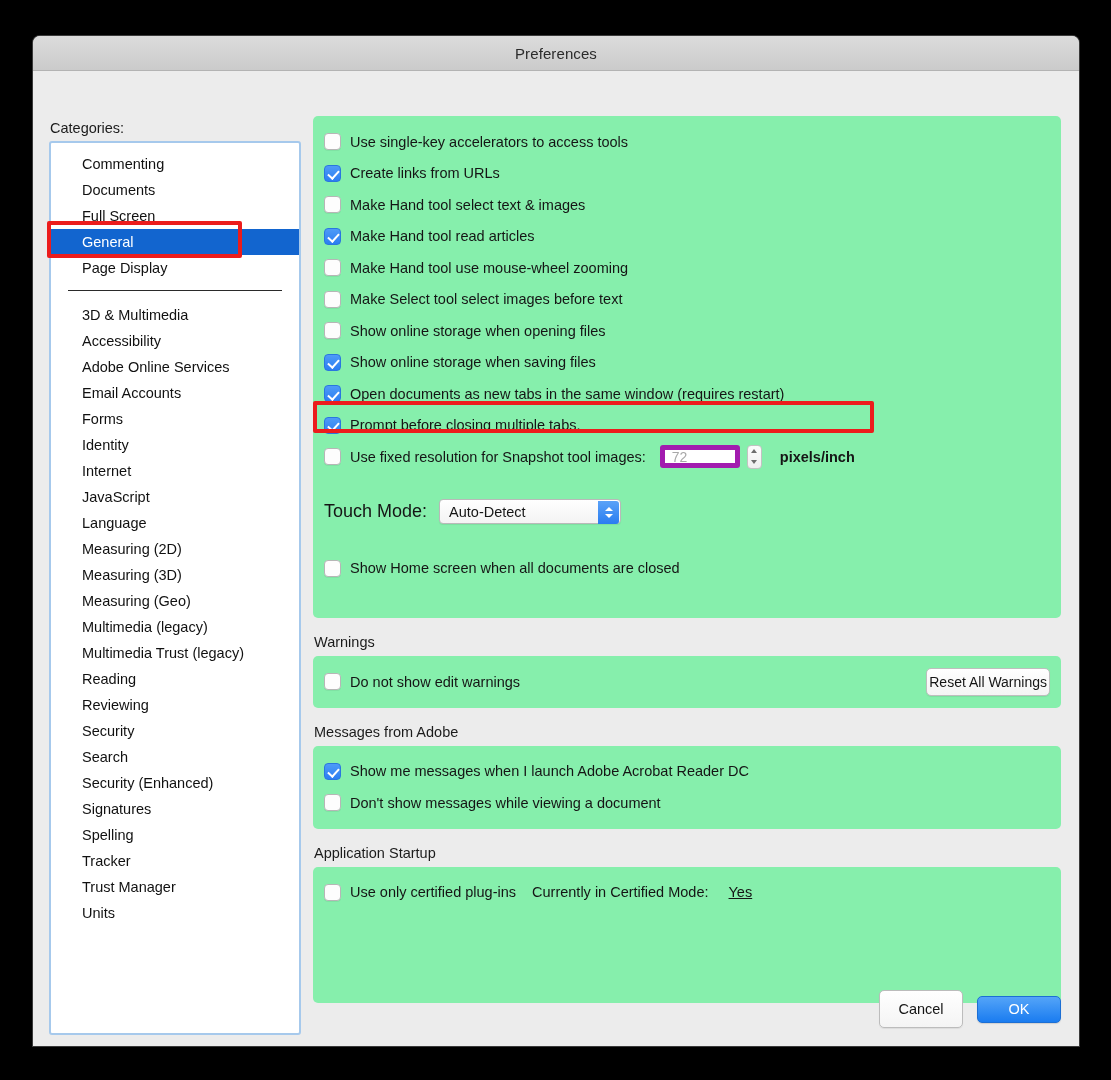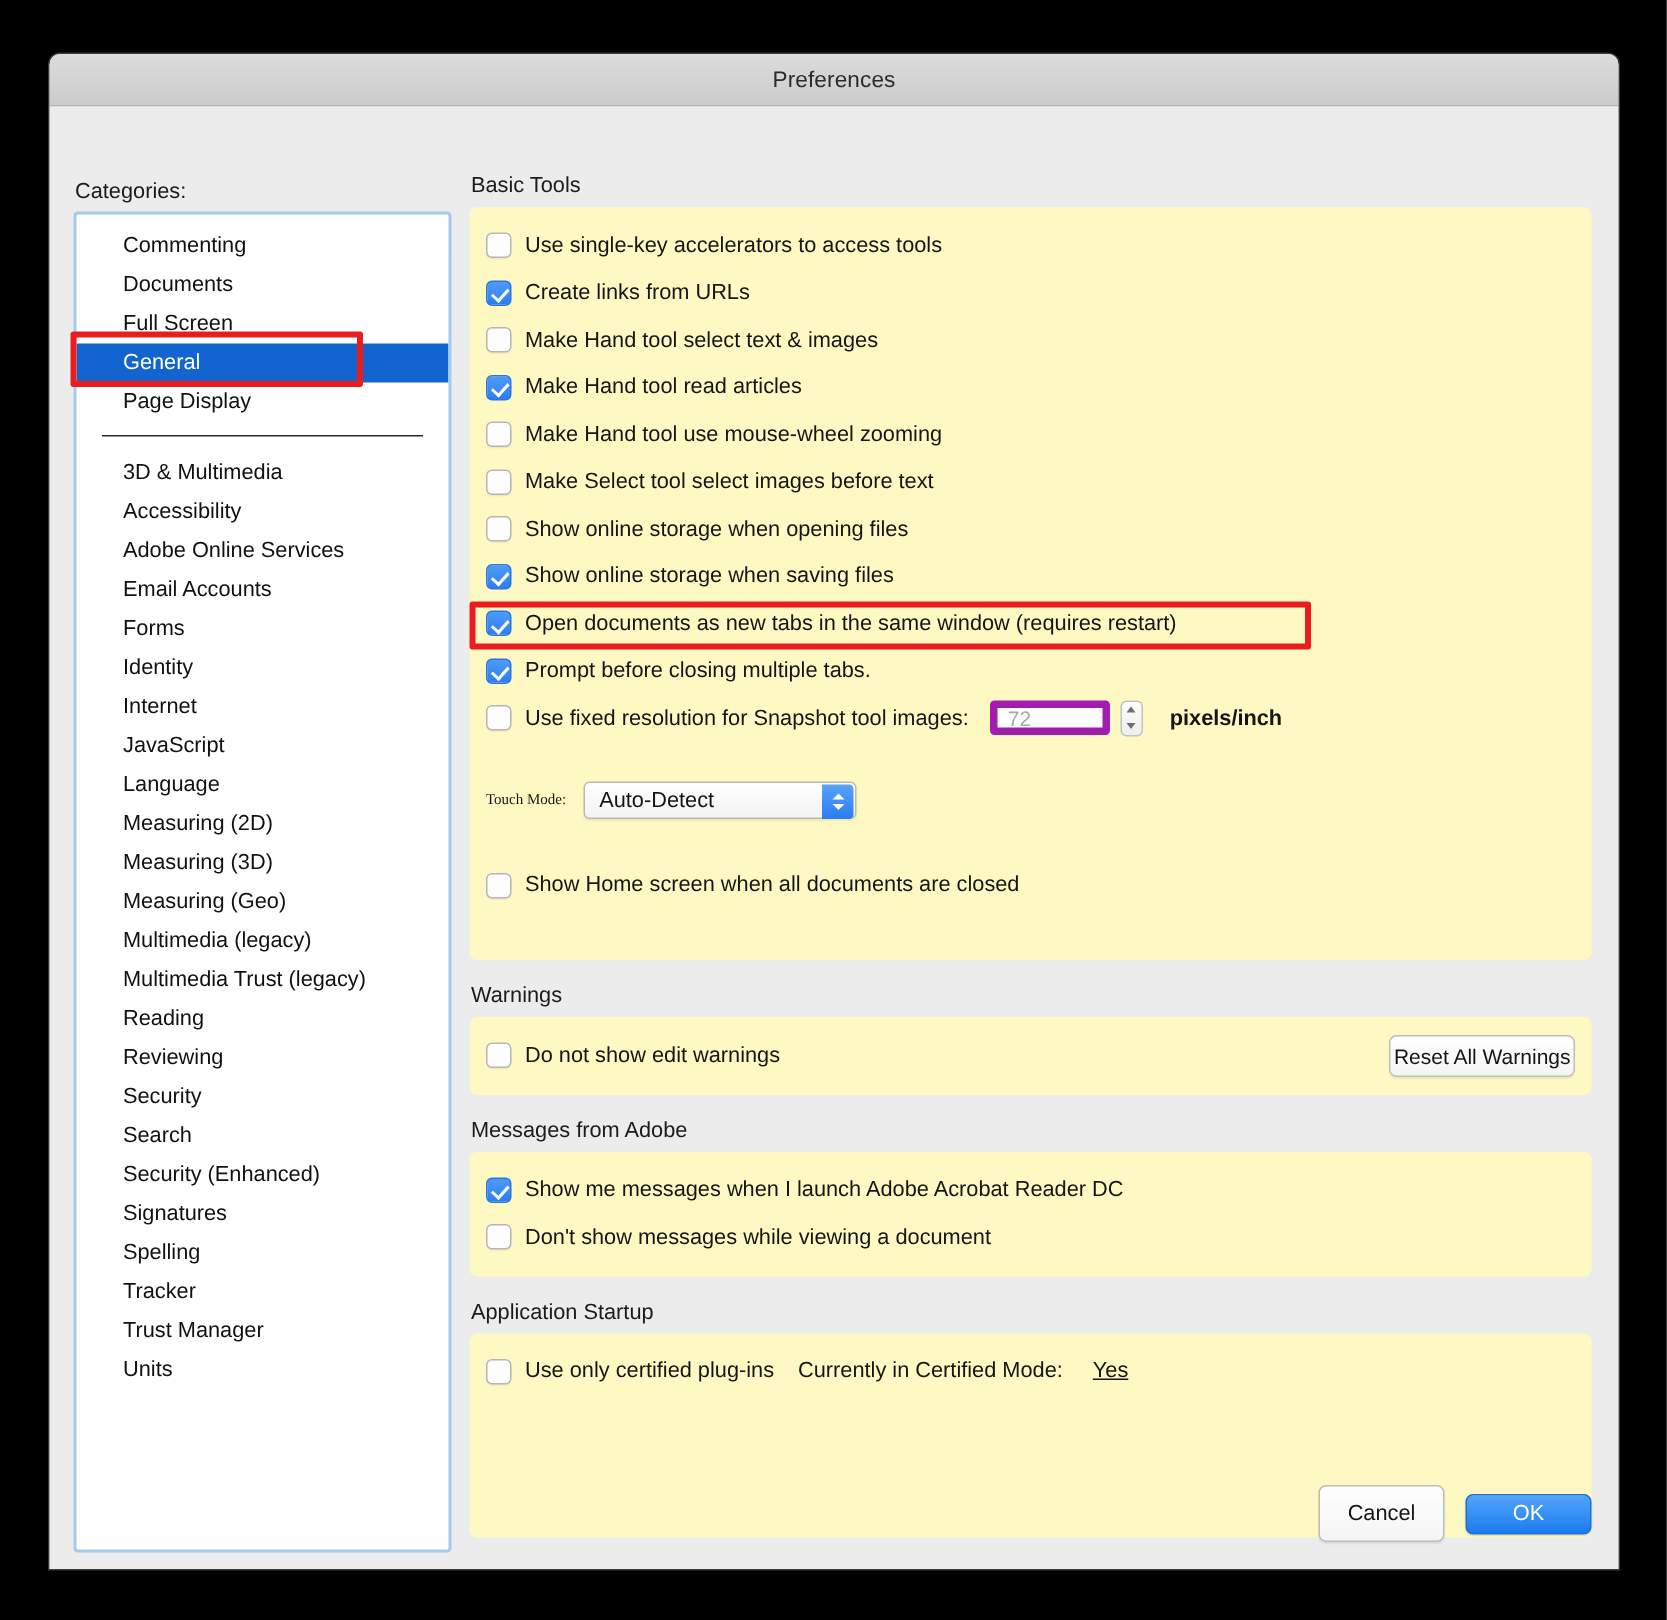--- a/index.html
+++ b/index.html
@@ -73,21 +73,21 @@
   #redbox-opentabs { left: 280px; top: 330px; width: 561px; height: 32px; }
 
   
   #pane { position: absolute; left: 280px; top: 45px; width: 748px; }
 
   .grp-label {
     font-size: 14.5px; color: #1b1b1b;
     margin-bottom: 6px; margin-left: 1px;
   }
   .grp-box {
-    background: #fef9c3;
+    background: #86efac;
     border-radius: 5px;
     padding: 10px 0 10px 0;
   }
 
   .row {
     display: flex; align-items: center;
     height: 31.5px;
     padding-left: 11px;
   }
 
@@ -141,21 +141,21 @@
   .stepper .ar {
     width: 0; height: 0; border-left: 3.5px solid transparent;
     border-right: 3.5px solid transparent;
   }
   .stepper .up { border-bottom: 4px solid #6d6d6d; }
   .stepper .dn { border-top: 4px solid #6d6d6d; }
   .unit-label { margin-left: 18px; font-size: 14.5px; color: #151515; font-weight: bold; }
 
   
   .touch-row { display: flex; align-items: center; padding-left: 11px; margin-top: 22px; height: 34px; }
-  .touch-label { font-size: 10px; color: #151515; margin-right: 12px; font-family: Liberation Serif, serif; }
+  .touch-label { font-size: 18px; color: #151515; margin-right: 12px; }
   .popup {
     width: 182px; height: 25px;
     background: linear-gradient(to bottom,#ffffff,#f3f3f3);
     border: 1px solid #b9b9b9;
     border-radius: 4px;
     display: flex; align-items: center;
     position: relative;
     box-shadow: 0 1px 1px rgba(0,0,0,.07);
   }
   .popup .val { font-size: 14.5px; color: #151515; padding-left: 9px; }
@@ -258,21 +258,20 @@
           <div class="cat-item">Tracker</div>
           <div class="cat-item">Trust Manager</div>
           <div class="cat-item">Units</div>
         </div>
     </div>
 
     <div class="redbox" id="redbox-general"></div>
 
     <div id="pane">
 
-      <div class="grp-label">Basic Tools</div>
       <div class="grp-box">
         <div id="basic-rows">
             <div class="row">
               <div class="cb off"></div>
               <span class="cb-label">Use single-key accelerators to access tools</span>
             </div>
             <div class="row">
               <div class="cb on"></div>
               <span class="cb-label">Create links from URLs</span>
             </div>

